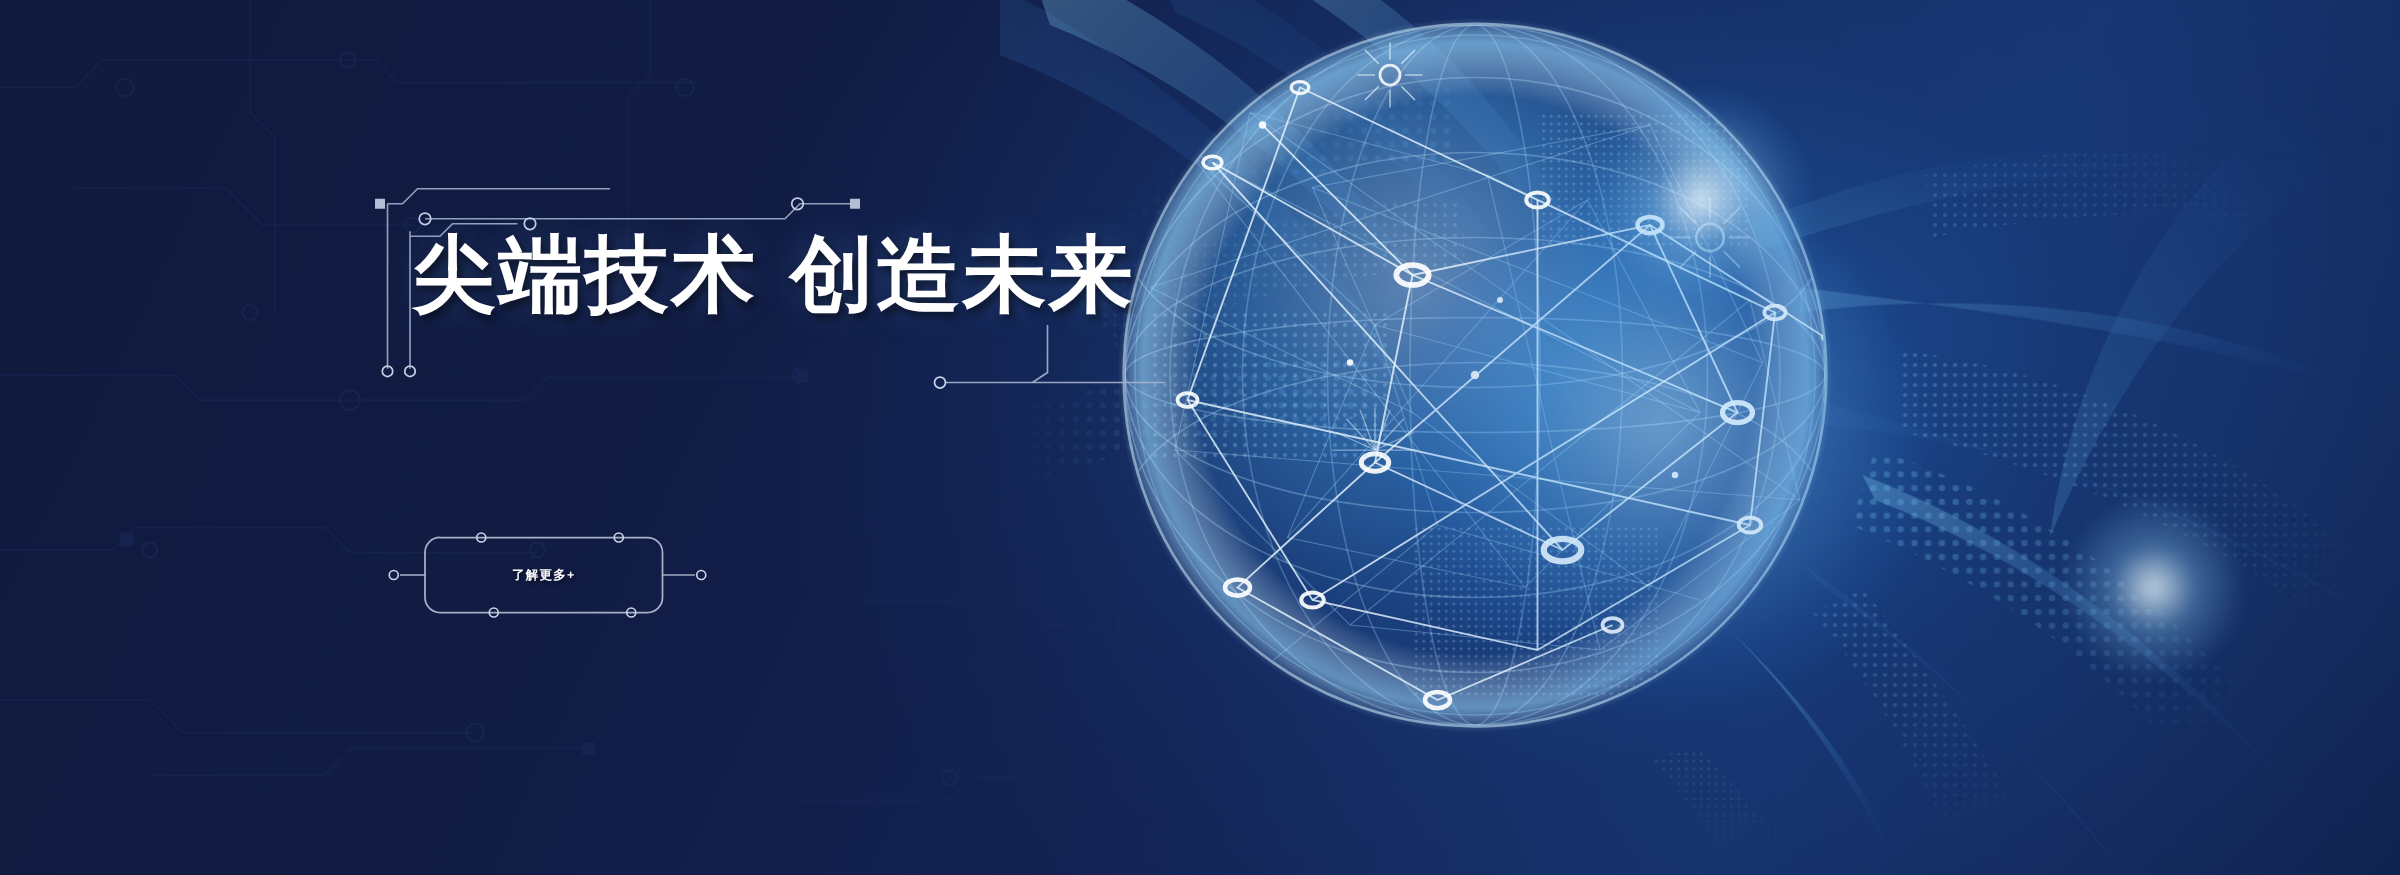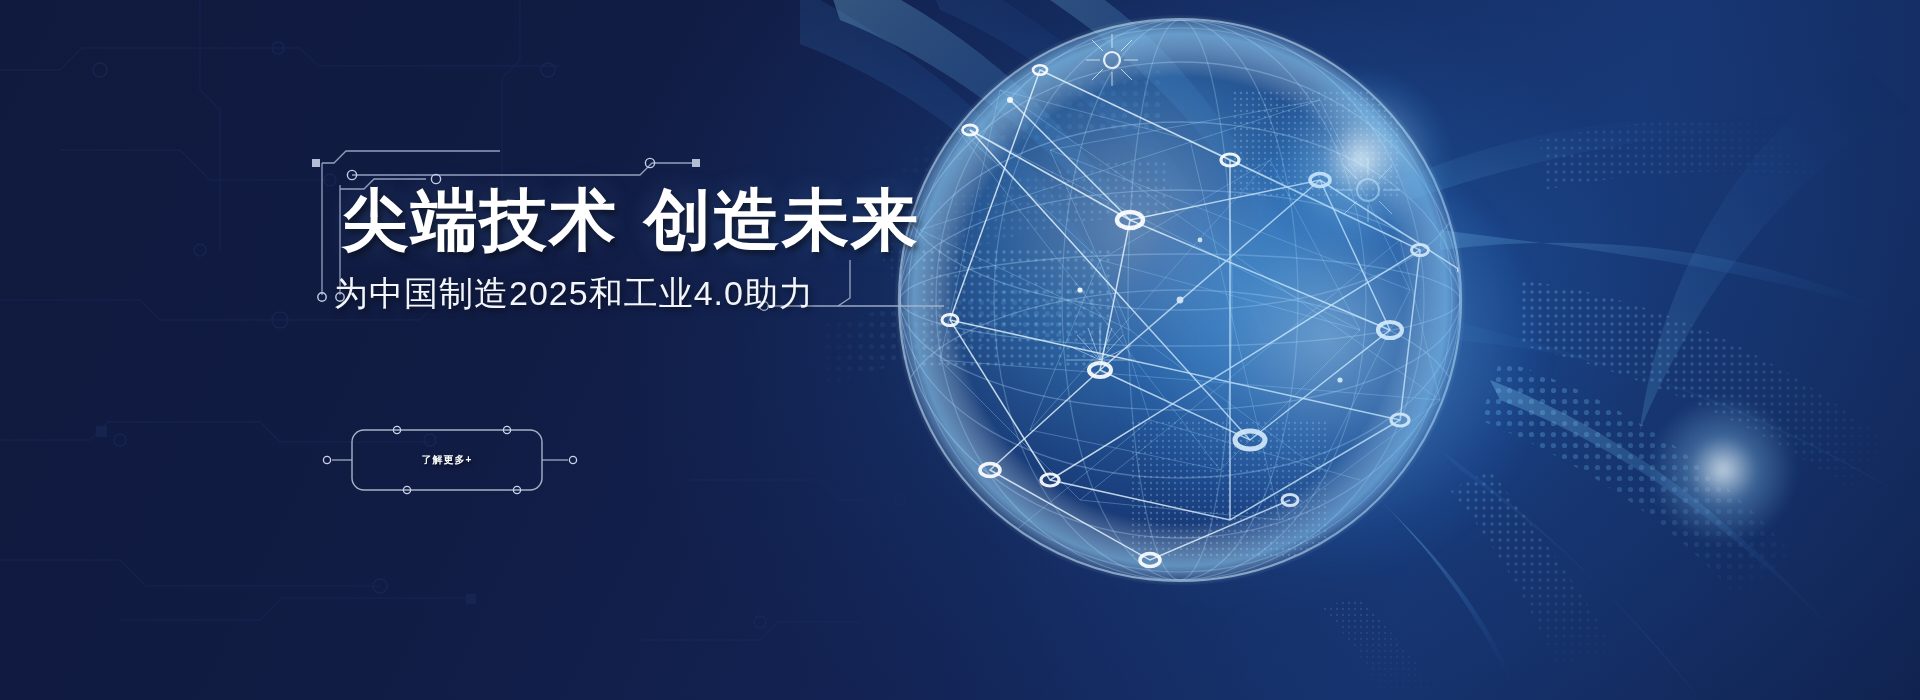--- a/index.html
+++ b/index.html
@@ -32,21 +32,21 @@
     background:radial-gradient(circle, rgba(230,248,255,0.85) 0%, rgba(150,215,255,0.35) 30%, rgba(80,170,240,0.10) 60%, rgba(0,0,0,0) 75%);
     filter:blur(4px); pointer-events:none;
   }
   .glow-spot2 {
     position:absolute; left:1648px; top:395px; width:150px; height:150px; border-radius:50%;
     background:radial-gradient(circle, rgba(235,250,255,0.80) 0%, rgba(150,215,255,0.30) 32%, rgba(0,0,0,0) 70%);
     filter:blur(5px); pointer-events:none;
   }
 
   
-  .content { position:absolute; left:12px; top:0; width:960px; height:700px; z-index:30; }
+  .content { position:absolute; left:0; top:0; width:960px; height:700px; z-index:30; }
 
   .deco-bracket { position:absolute; left:288px; top:145px; pointer-events:none; }
   .deco-underline { position:absolute; left:742px; top:260px; pointer-events:none; }
 
   .headline {
     position:absolute; left:330px; top:186px;
     font-size:67px; font-weight:700; letter-spacing:2px; color:#ffffff;
     text-shadow:3px 4px 7px rgba(0,0,0,0.55), 0 0 26px rgba(120,180,255,0.22);
     white-space:nowrap; line-height:1;
   }
@@ -338,21 +338,20 @@
         <path d="M14 46 H190"></path>
         <path d="M96 0 V38 l-12 8"></path>
       </g>
       <circle cx="10" cy="46" r="4.4" fill="none" stroke="#c8d2e6" stroke-width="1.4"></circle>
     </svg>
 
     <h1 class="headline">
       <span>尖端技术</span><span class="gap"></span><span>创造未来</span>
     </h1>
 
-    <p class="subhead">为中国制造2025和工业4.0助力</p>
 
     <div class="cta-wrap">
       <svg width="300" height="96" viewBox="0 0 300 96">
         <rect x="40" y="18" width="190" height="60" rx="12" ry="12" fill="none" stroke="#aeb9cf" stroke-width="1.4" stroke-opacity="0.95"></rect>
         <g fill="none" stroke="#aeb9cf" stroke-width="1.3" stroke-opacity="0.9">
           <path d="M20 48 H40"></path>
           <path d="M230 48 H256"></path>
         </g>
         <g fill="none" stroke="#ccd5e7" stroke-width="1.3">
           <circle cx="15" cy="48" r="3.6"></circle>

